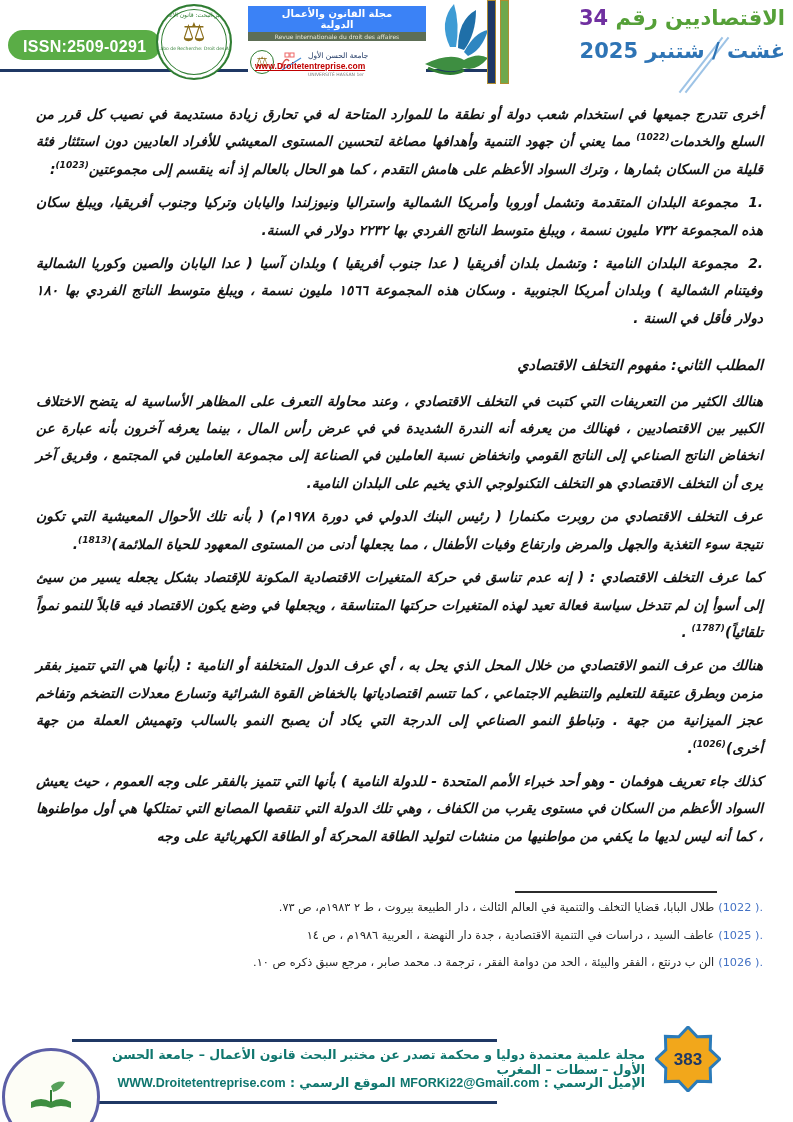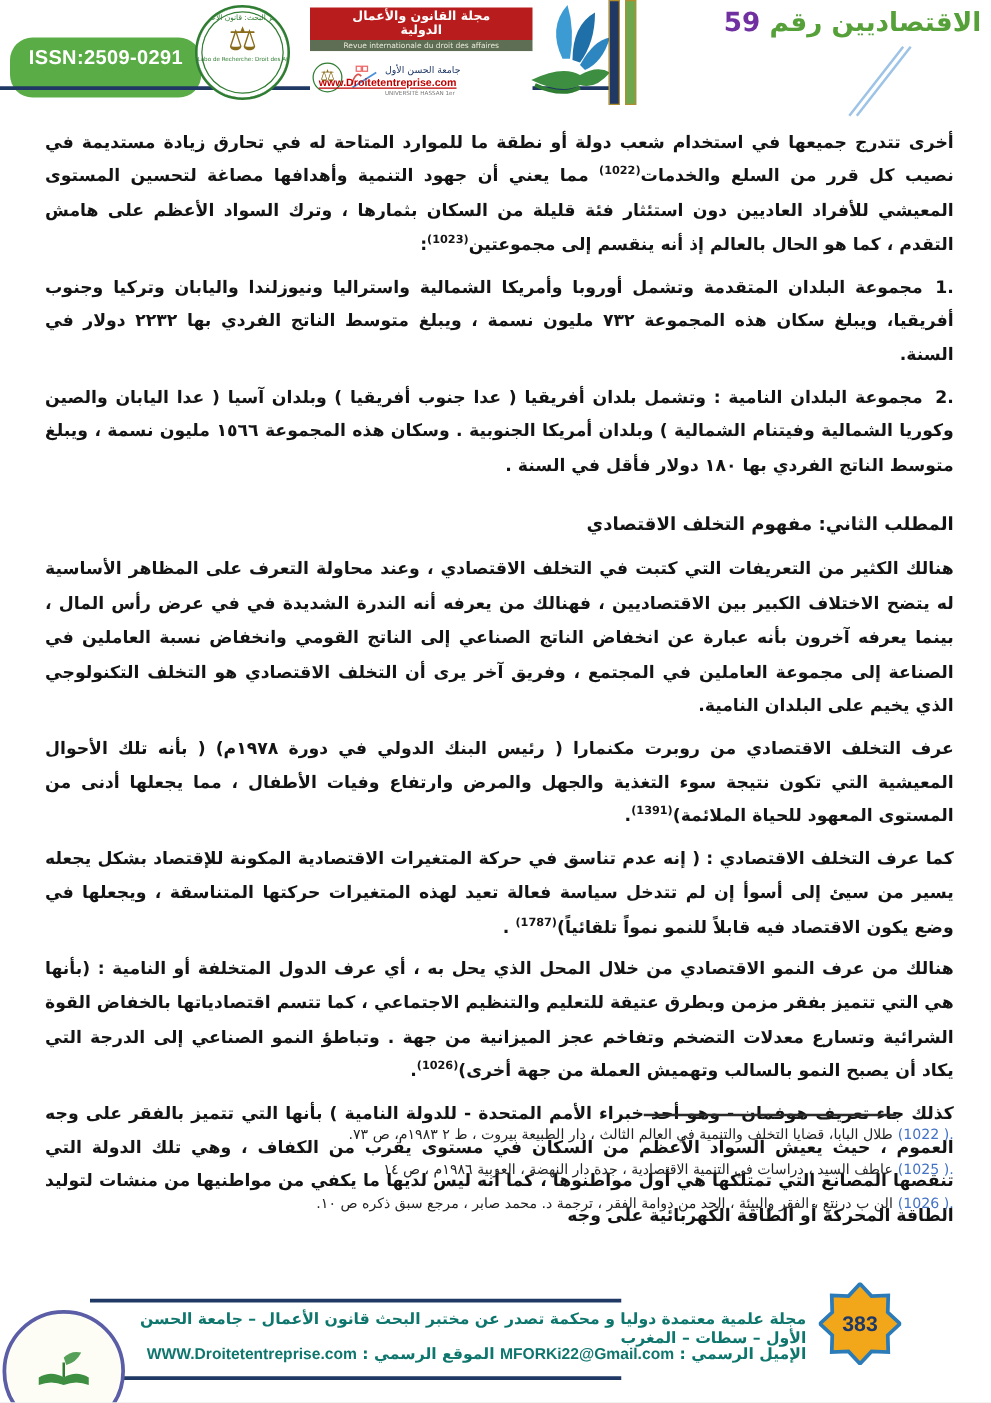--- a/index.html
+++ b/index.html
@@ -3,36 +3,36 @@
 <meta charset="utf-8">
 <style>
   html,body{margin:0;padding:0;background:#e8e8e8;}
   .page{
     position:relative;width:793px;height:1122px;background:#ffffff;
     margin:0 auto;overflow:hidden;
     font-family:"DejaVu Sans",sans-serif;
   }
   
   .issn-pill{
-    position:absolute;left:8px;top:30px;height:48px;line-height:34px;
+    position:absolute;left:8px;top:30px;height:30px;line-height:34px;
     padding:0 15px;background:#5aad46;border-radius:18px;
     color:#fff;font-weight:bold;font-size:16px;
     font-family:"Liberation Sans",sans-serif;letter-spacing:.3px;
   }
   .header-rule-left{position:absolute;left:0;top:69px;width:487px;height:3px;background:#1f3864;}
   .seal-big{
     position:absolute;left:156px;top:4px;width:72px;height:72px;border-radius:50%;
     border:2px solid #2f7d32;box-shadow:inset 0 0 0 3px #fff, inset 0 0 0 4px #2f7d32;
     background:#fff;text-align:center;overflow:hidden;
   }
   .seal-big .ring-top{display:block;font-size:6px;color:#2f7d32;margin-top:5px;white-space:nowrap;}
   .seal-big .scales{display:block;font-size:26px;line-height:28px;color:#8a6d1a;}
   .seal-big .ring-bottom{display:block;font-size:4.5px;color:#2f7d32;white-space:nowrap;}
   .banner{position:absolute;left:248px;top:6px;width:178px;}
-  .banner .strip-ar{background:#b91c1c;color:#fff;font-size:10px;font-weight:bold;text-align:center;padding:2px 16px;}
+  .banner .strip-ar{background:#3b82f6;color:#fff;font-size:10px;font-weight:bold;text-align:center;padding:2px 16px;}
   .banner .strip-fr{background:#5d6e55;color:#e8e8d8;font-size:6px;text-align:center;padding:1px 0;white-space:nowrap;overflow:hidden;}
   .banner .row3{display:flex;align-items:center;gap:4px;padding:3px 2px 1px 2px;background:#fff;}
   .seal-small{width:22px;height:22px;border-radius:50%;border:1px solid #2f7d32;font-size:13px;line-height:22px;text-align:center;color:#8a6d1a;flex:0 0 auto;}
   .univ{line-height:1.1;}
   .univ .ar{font-size:7.5px;color:#1f3864;white-space:nowrap;}
   .univ .fr{font-size:4.5px;color:#777;white-space:nowrap;}
   .web-red{
     position:absolute;left:255px;top:61px;color:#c00000;font-size:8.5px;font-weight:bold;
     text-decoration:underline;font-family:"Liberation Sans",sans-serif;
   }
@@ -44,21 +44,21 @@
   .issue-line1{font-size:21px;font-weight:bold;white-space:nowrap;}
   .issue-line1 .lbl{color:#55a038;}
   .issue-line1 .num{color:#7030a0;}
   .issue-line2{margin-top:9px;font-size:21px;font-weight:bold;color:#2e74b5;white-space:nowrap;}
   .slash{position:absolute;left:700px;top:30px;width:2px;height:70px;background:#9dc3e6;transform:rotate(38deg);}
   .slash.s2{left:706px;}
   
   .content{
     position:absolute;top:101px;right:30px;left:36px;
     direction:rtl;text-align:justify;color:#141414;
-    font-size:13.8px;line-height:27.4px;font-weight:bold;
+    font-size:13.8px;line-height:27.4px;font-weight:bold;font-style:italic;
   }
   .content p{margin:0 0 6px 0;}
   .content sup{font-size:9px;line-height:0;direction:ltr;unicode-bidi:embed;}
   .content .marker{margin-left:10px;font-weight:bold;}
   .content h3{font-size:14.5px;margin:20px 0 8px 0;}
   
   .fn-sep{position:absolute;top:891px;right:76px;width:202px;border-top:2px solid #2b2b2b;}
   .footnotes{
     position:absolute;top:901px;right:30px;left:36px;direction:rtl;text-align:right;
     font-size:11.3px;color:#222;line-height:14px;
@@ -123,32 +123,33 @@
     </svg>
 
     <div class="vbar navy"></div>
     <div class="vbar green"></div>
     <div class="slash"></div>
     <div class="slash s2"></div>
 
     <div class="issue-block">
       <div class="issue-line1">
         <span class="lbl">الاقتصاديين رقم</span>
-        <span class="num" dir="ltr">59</span>
+        <span class="num" dir="ltr">34</span>
       </div>
+      <div class="issue-line2">غشت / شتنبر 2025</div>
     </div>
   </div>
 
   <div class="content">
     <p>أخرى تتدرج جميعها في استخدام شعب دولة أو نطقة ما للموارد المتاحة له في تحارق زيادة مستديمة في نصيب كل قرر من السلع والخدمات<sup>(1022)</sup> مما يعني أن جهود التنمية وأهدافها مصاغة لتحسين المستوى المعيشي للأفراد العاديين دون استئثار فئة قليلة من السكان بثمارها ، وترك السواد الأعظم على هامش التقدم ، كما هو الحال بالعالم إذ أنه ينقسم إلى مجموعتين<sup>(1023)</sup>:</p>
     <p><span class="marker" dir="ltr">1.</span><span>مجموعة البلدان المتقدمة وتشمل أوروبا وأمريكا الشمالية واستراليا ونيوزلندا واليابان وتركيا وجنوب أفريقيا، ويبلغ سكان هذه المجموعة ٧٣٢ مليون نسمة ، ويبلغ متوسط الناتج الفردي بها ٢٢٣٢ دولار في السنة.</span></p>
     <p><span class="marker" dir="ltr">2.</span><span>مجموعة البلدان النامية : وتشمل بلدان أفريقيا ( عدا جنوب أفريقيا ) وبلدان آسيا ( عدا اليابان والصين وكوريا الشمالية وفيتنام الشمالية ) وبلدان أمريكا الجنوبية . وسكان هذه المجموعة ١٥٦٦ مليون نسمة ، ويبلغ متوسط الناتج الفردي بها ١٨٠ دولار فأقل في السنة .</span></p>
     <h3>المطلب الثاني: مفهوم التخلف الاقتصادي</h3>
     <p>هنالك الكثير من التعريفات التي كتبت في التخلف الاقتصادي ، وعند محاولة التعرف على المظاهر الأساسية له يتضح الاختلاف الكبير بين الاقتصاديين ، فهنالك من يعرفه أنه الندرة الشديدة في في عرض رأس المال ، بينما يعرفه آخرون بأنه عبارة عن انخفاض الناتج الصناعي إلى الناتج القومي وانخفاض نسبة العاملين في الصناعة إلى مجموعة العاملين في المجتمع ، وفريق آخر يرى أن التخلف الاقتصادي هو التخلف التكنولوجي الذي يخيم على البلدان النامية.</p>
-    <p>عرف التخلف الاقتصادي من روبرت مكنمارا ( رئيس البنك الدولي في دورة ١٩٧٨م) ( بأنه تلك الأحوال المعيشية التي تكون نتيجة سوء التغذية والجهل والمرض وارتفاع وفيات الأطفال ، مما يجعلها أدنى من المستوى المعهود للحياة الملائمة)<sup>(1391)</sup>.</p>
+    <p>عرف التخلف الاقتصادي من روبرت مكنمارا ( رئيس البنك الدولي في دورة ١٩٧٨م) ( بأنه تلك الأحوال المعيشية التي تكون نتيجة سوء التغذية والجهل والمرض وارتفاع وفيات الأطفال ، مما يجعلها أدنى من المستوى المعهود للحياة الملائمة)<sup>(1813)</sup>.</p>
     <p>كما عرف التخلف الاقتصادي : ( إنه عدم تناسق في حركة المتغيرات الاقتصادية المكونة للإقتصاد بشكل يجعله يسير من سيئ إلى أسوأ إن لم تتدخل سياسة فعالة تعيد لهذه المتغيرات حركتها المتناسقة ، ويجعلها في وضع يكون الاقتصاد فيه قابلاً للنمو نمواً تلقائياً)<sup>(1787)</sup> .</p>
     <p>هنالك من عرف النمو الاقتصادي من خلال المحل الذي يحل به ، أي عرف الدول المتخلفة أو النامية : (بأنها هي التي تتميز بفقر مزمن وبطرق عتيقة للتعليم والتنظيم الاجتماعي ، كما تتسم اقتصادياتها بالخفاض القوة الشرائية وتسارع معدلات التضخم وتفاخم عجز الميزانية من جهة . وتباطؤ النمو الصناعي إلى الدرجة التي يكاد أن يصبح النمو بالسالب وتهميش العملة من جهة أخرى)<sup>(1026)</sup>.</p>
     <p>كذلك جاء تعريف هوفمان - وهو أحد خبراء الأمم المتحدة - للدولة النامية ) بأنها التي تتميز بالفقر على وجه العموم ، حيث يعيش السواد الأعظم من السكان في مستوى يقرب من الكفاف ، وهي تلك الدولة التي تنقصها المصانع التي تمتلكها هي أول مواطنوها ، كما أنه ليس لديها ما يكفي من مواطنيها من منشات لتوليد الطاقة المحركة أو الطاقة الكهربائية على وجه</p>
   </div>
 
   <div class="fn-sep"></div>
   <div class="footnotes">
     <div class="fn"><span class="fn-num">(1022 ).</span><span>طلال البابا، قضايا التخلف والتنمية في العالم الثالث ، دار الطبيعة بيروت ، ط ٢ ١٩٨٣م، ص ٧٣.</span></div>
     <div class="fn"><span class="fn-num">(1025 ).</span><span>عاطف السيد ، دراسات في التنمية الاقتصادية ، جدة دار النهضة ، العربية ١٩٨٦م ، ص ١٤</span></div>
     <div class="fn"><span class="fn-num">(1026 ).</span><span>الن ب درنتع ، الفقر والبيئة ، الحد من دوامة الفقر ، ترجمة د. محمد صابر ، مرجع سبق ذكره ص ١٠.</span></div>

